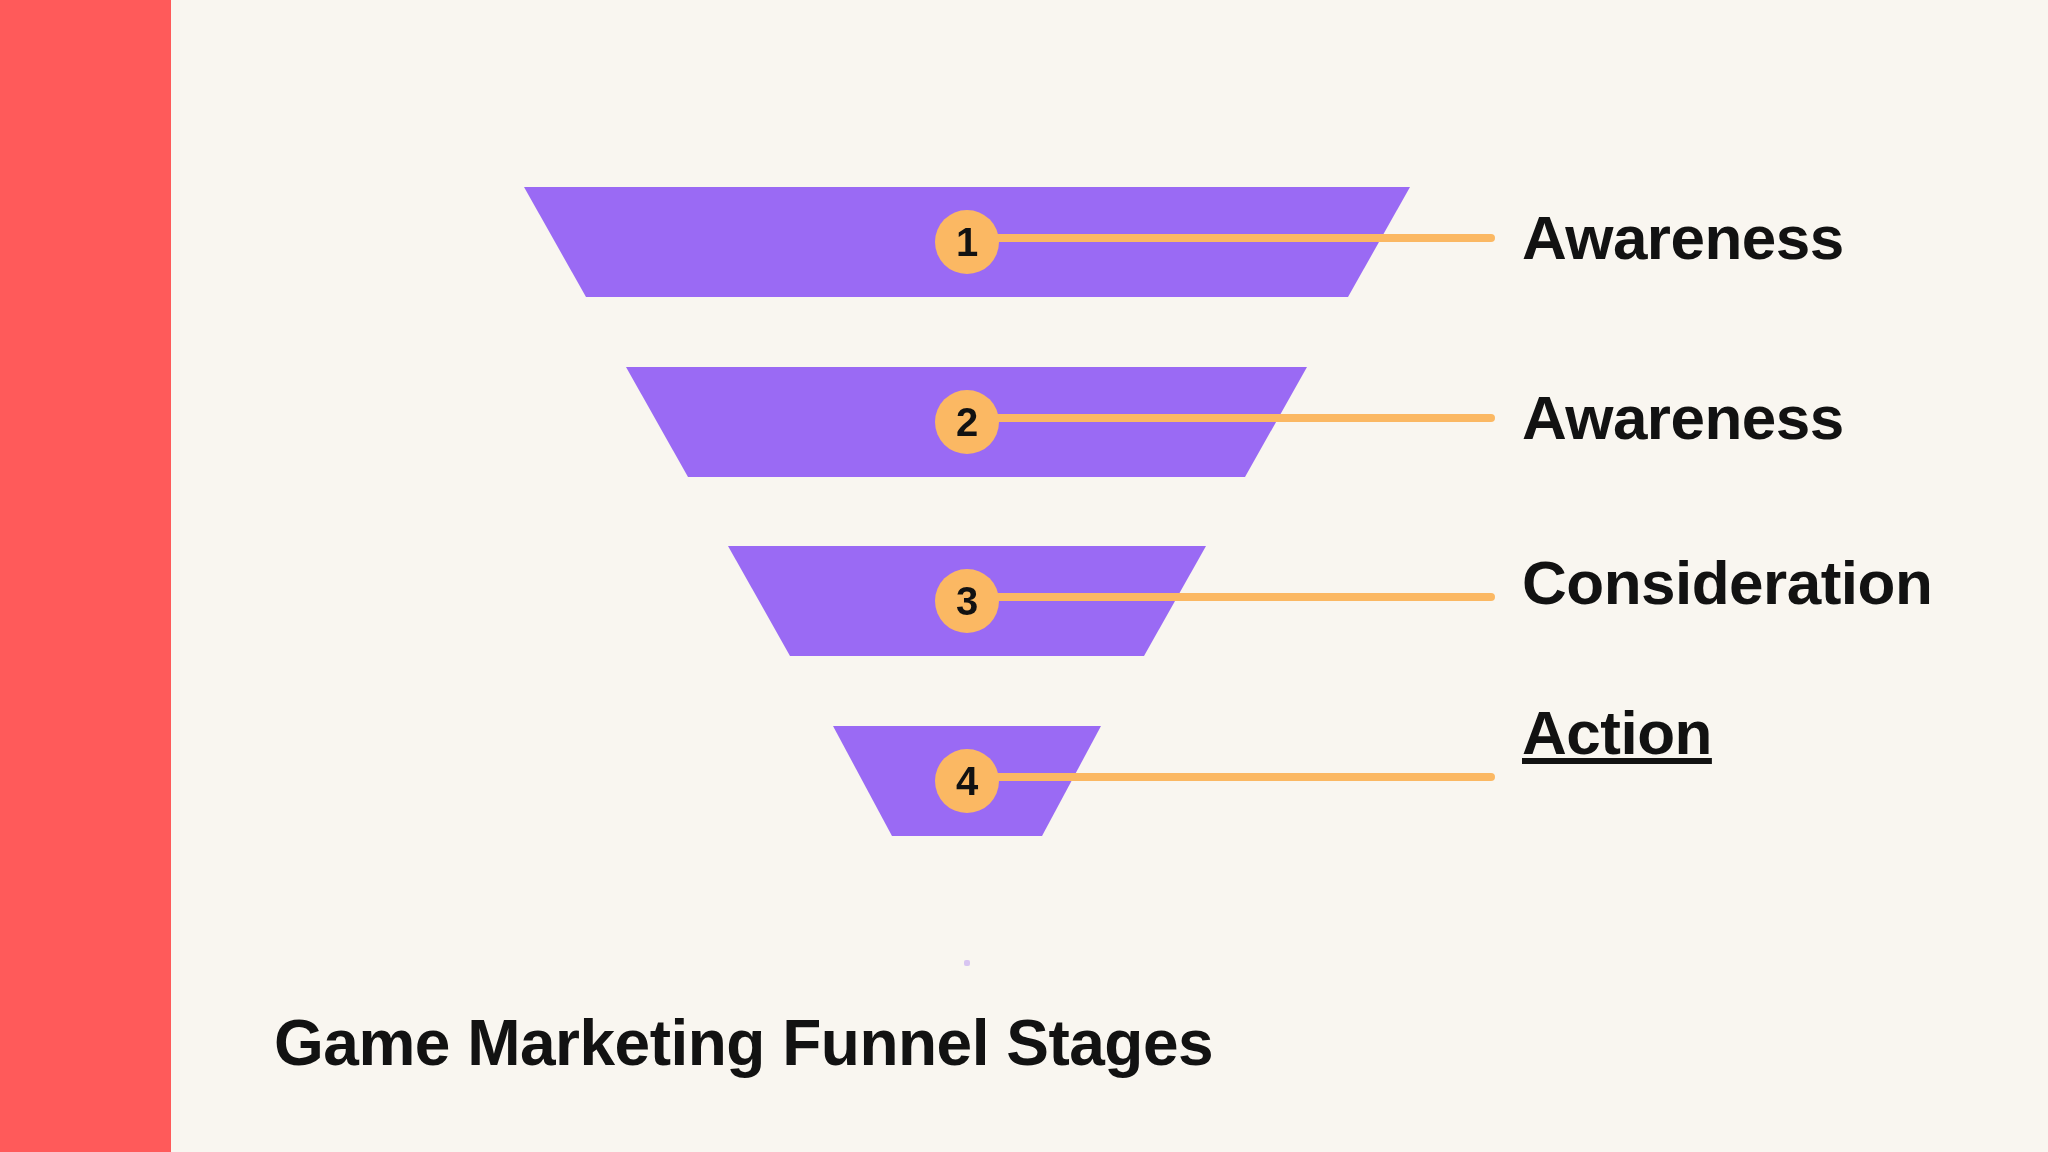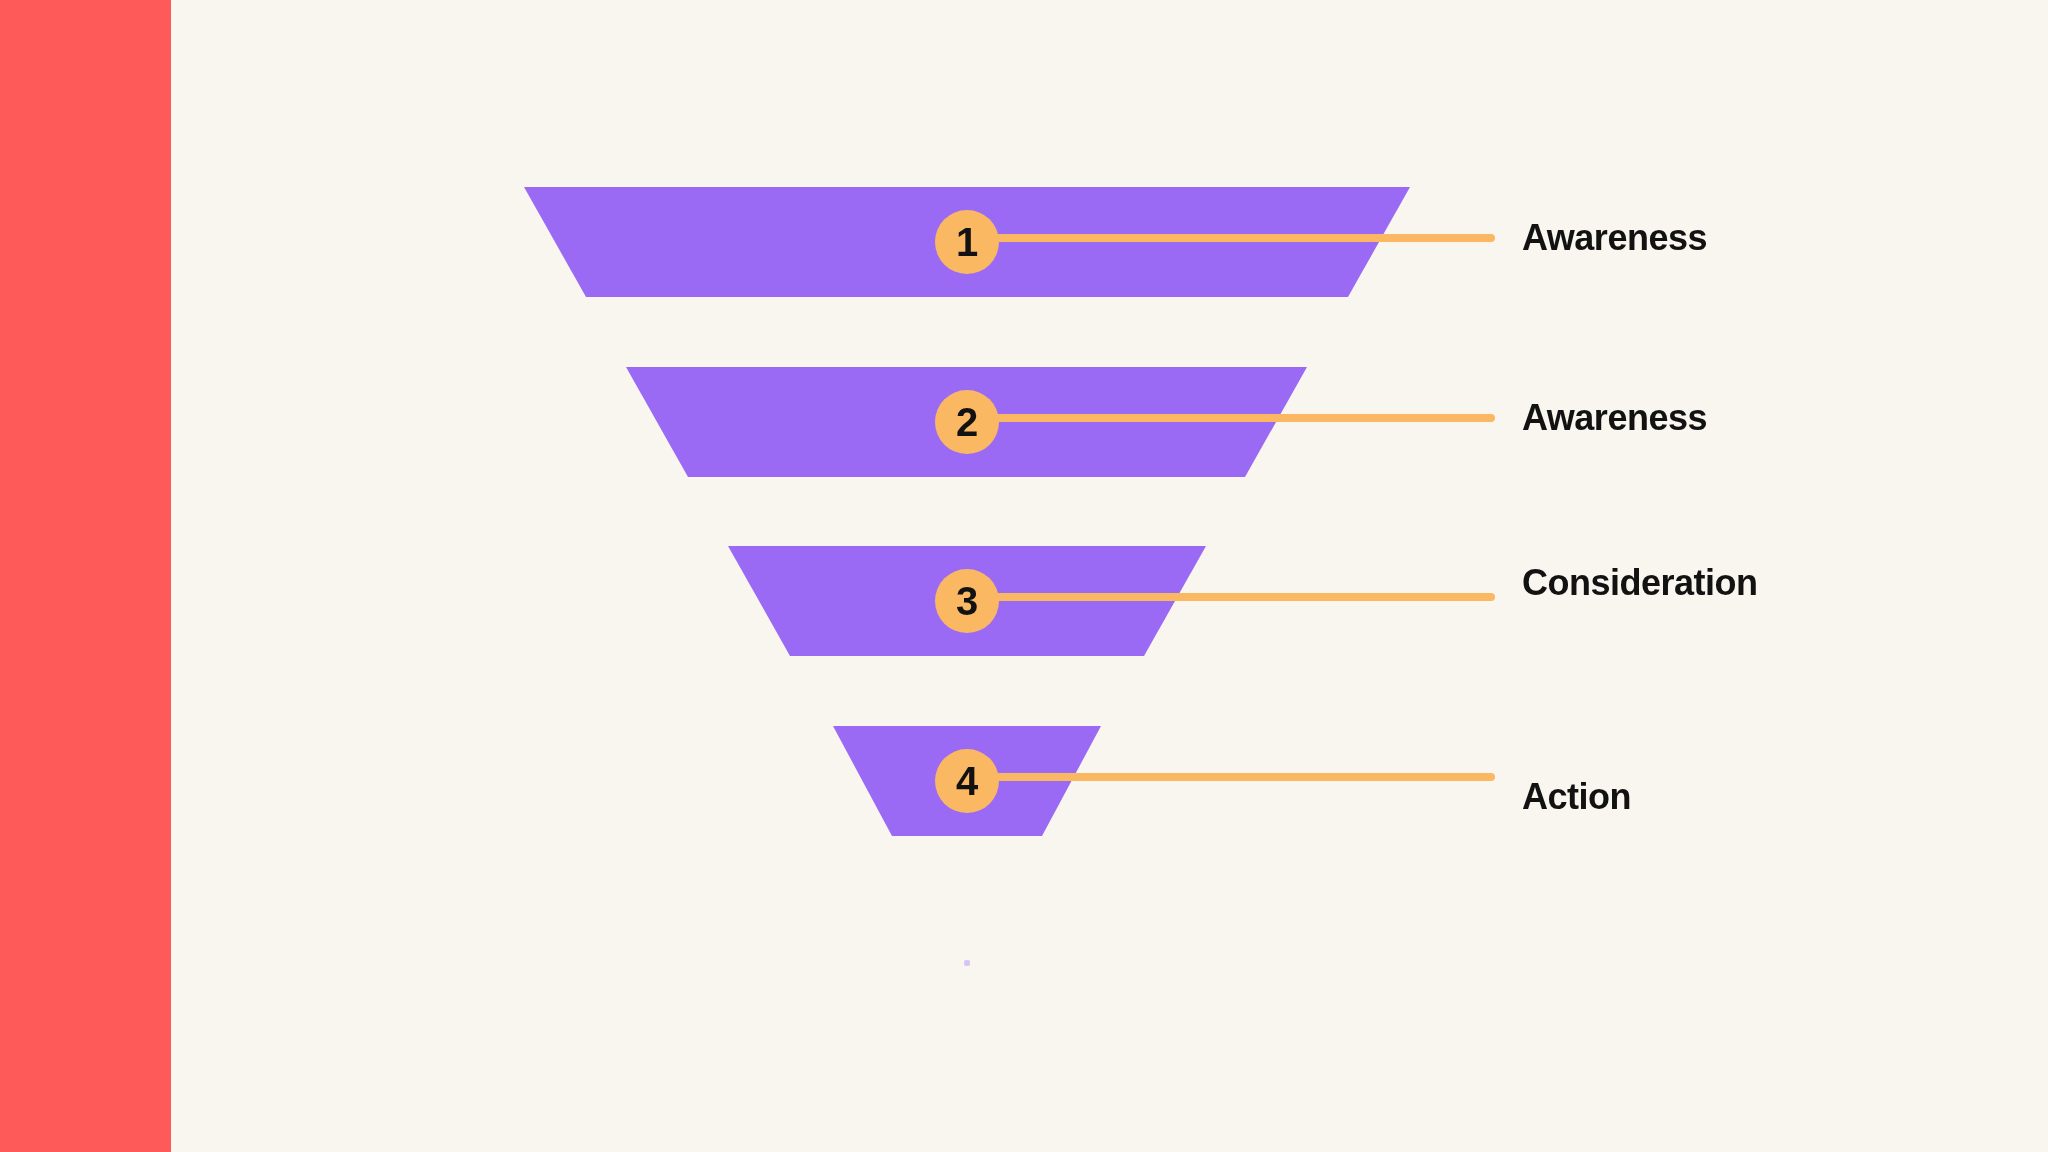--- a/index.html
+++ b/index.html
@@ -65,29 +65,29 @@
   .stage0 .marker { top: 210px; }
   .stage1 .marker { top: 390px; }
   .stage2 .marker { top: 569px; }
   .stage3 .marker { top: 749px; }
 
   
   .stage-label {
     position: absolute;
     left: 1522px;
     height: 56px; line-height: 56px;
-    font-weight: bold; font-size: 36px;
+    font-weight: bold; font-size: 62px;
     letter-spacing: -0.5px;
     color: var(--ink, #121212);
     white-space: nowrap;
   }
   .stage0 .stage-label { top: 210px; }
   .stage1 .stage-label { top: 390px; }
   .stage2 .stage-label { top: 555px; }
-  .stage3 .stage-label { top: 769px; }
+  .stage3 .stage-label { top: 705px; text-decoration: underline; }
 
   
   .funnel-tip-dot {
     position: absolute;
     left: 964px; top: 960px;
     width: 6px; height: 6px;
     border-radius: 2px;
     background: var(--funnel, #9A6AF4);
     opacity: 0.35;
   }
@@ -141,14 +141,15 @@
     <div class="shape"></div>
     <div class="connector"></div>
     <div class="marker">
       <span>4</span>
     </div>
     <div class="stage-label">Action</div>
   </div>
 
   <div class="funnel-tip-dot"></div>
 
+  <div class="page-title">Game Marketing Funnel Stages</div>
 
 </div>
 
 </body></html>

